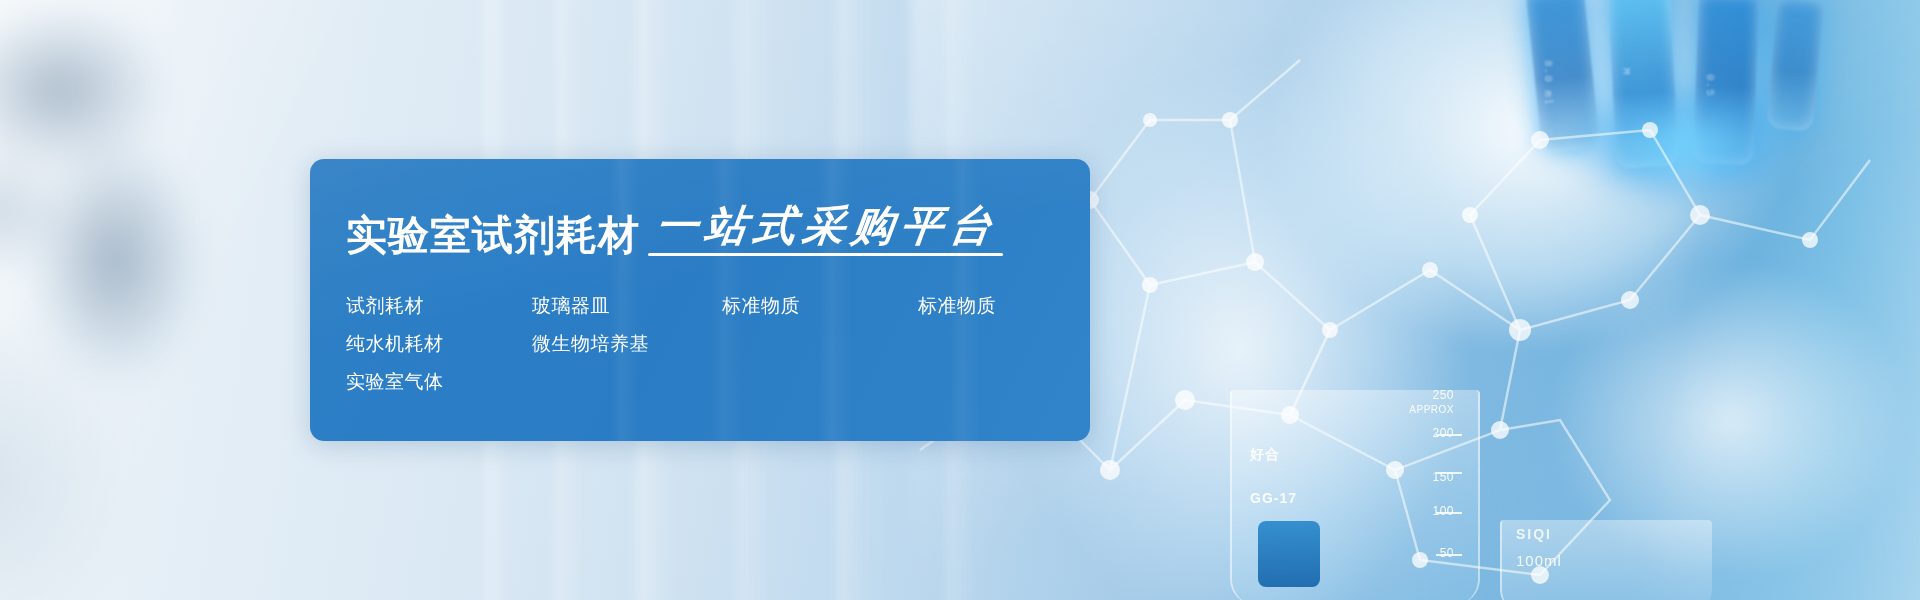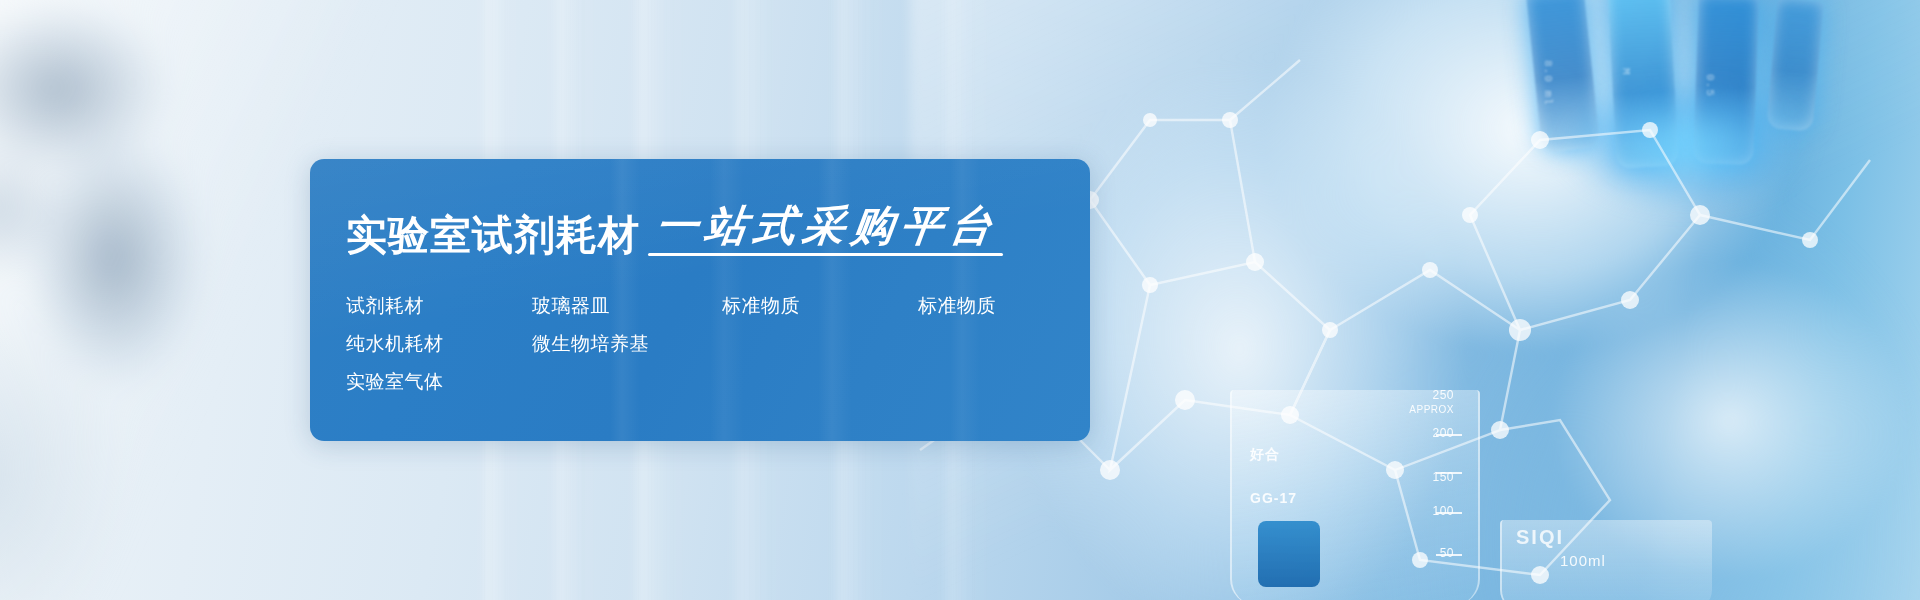--- a/index.html
+++ b/index.html
@@ -171,27 +171,26 @@
     border-left: 2px solid rgba(255,255,255,.5);
     border-radius: 4px 4px 20px 20px;
     filter: blur(.5px);
   }
   .flask2-text {
     position: absolute;
     left: 14px; top: 32px;
     color: rgba(255,255,255,.9);
     font-size: 15px;
     letter-spacing: 1px;
-    margin-left: 44px;
   }
   .flask2-logo {
     position: absolute;
     left: 14px; top: 6px;
     color: rgba(255,255,255,.8);
-    font-size: 20px;
+    font-size: 14px;
     font-weight: bold;
     letter-spacing: 2px;
   }
 
   
   .hex-net {
     position: absolute;
     inset: 0;
     pointer-events: none;
   }

